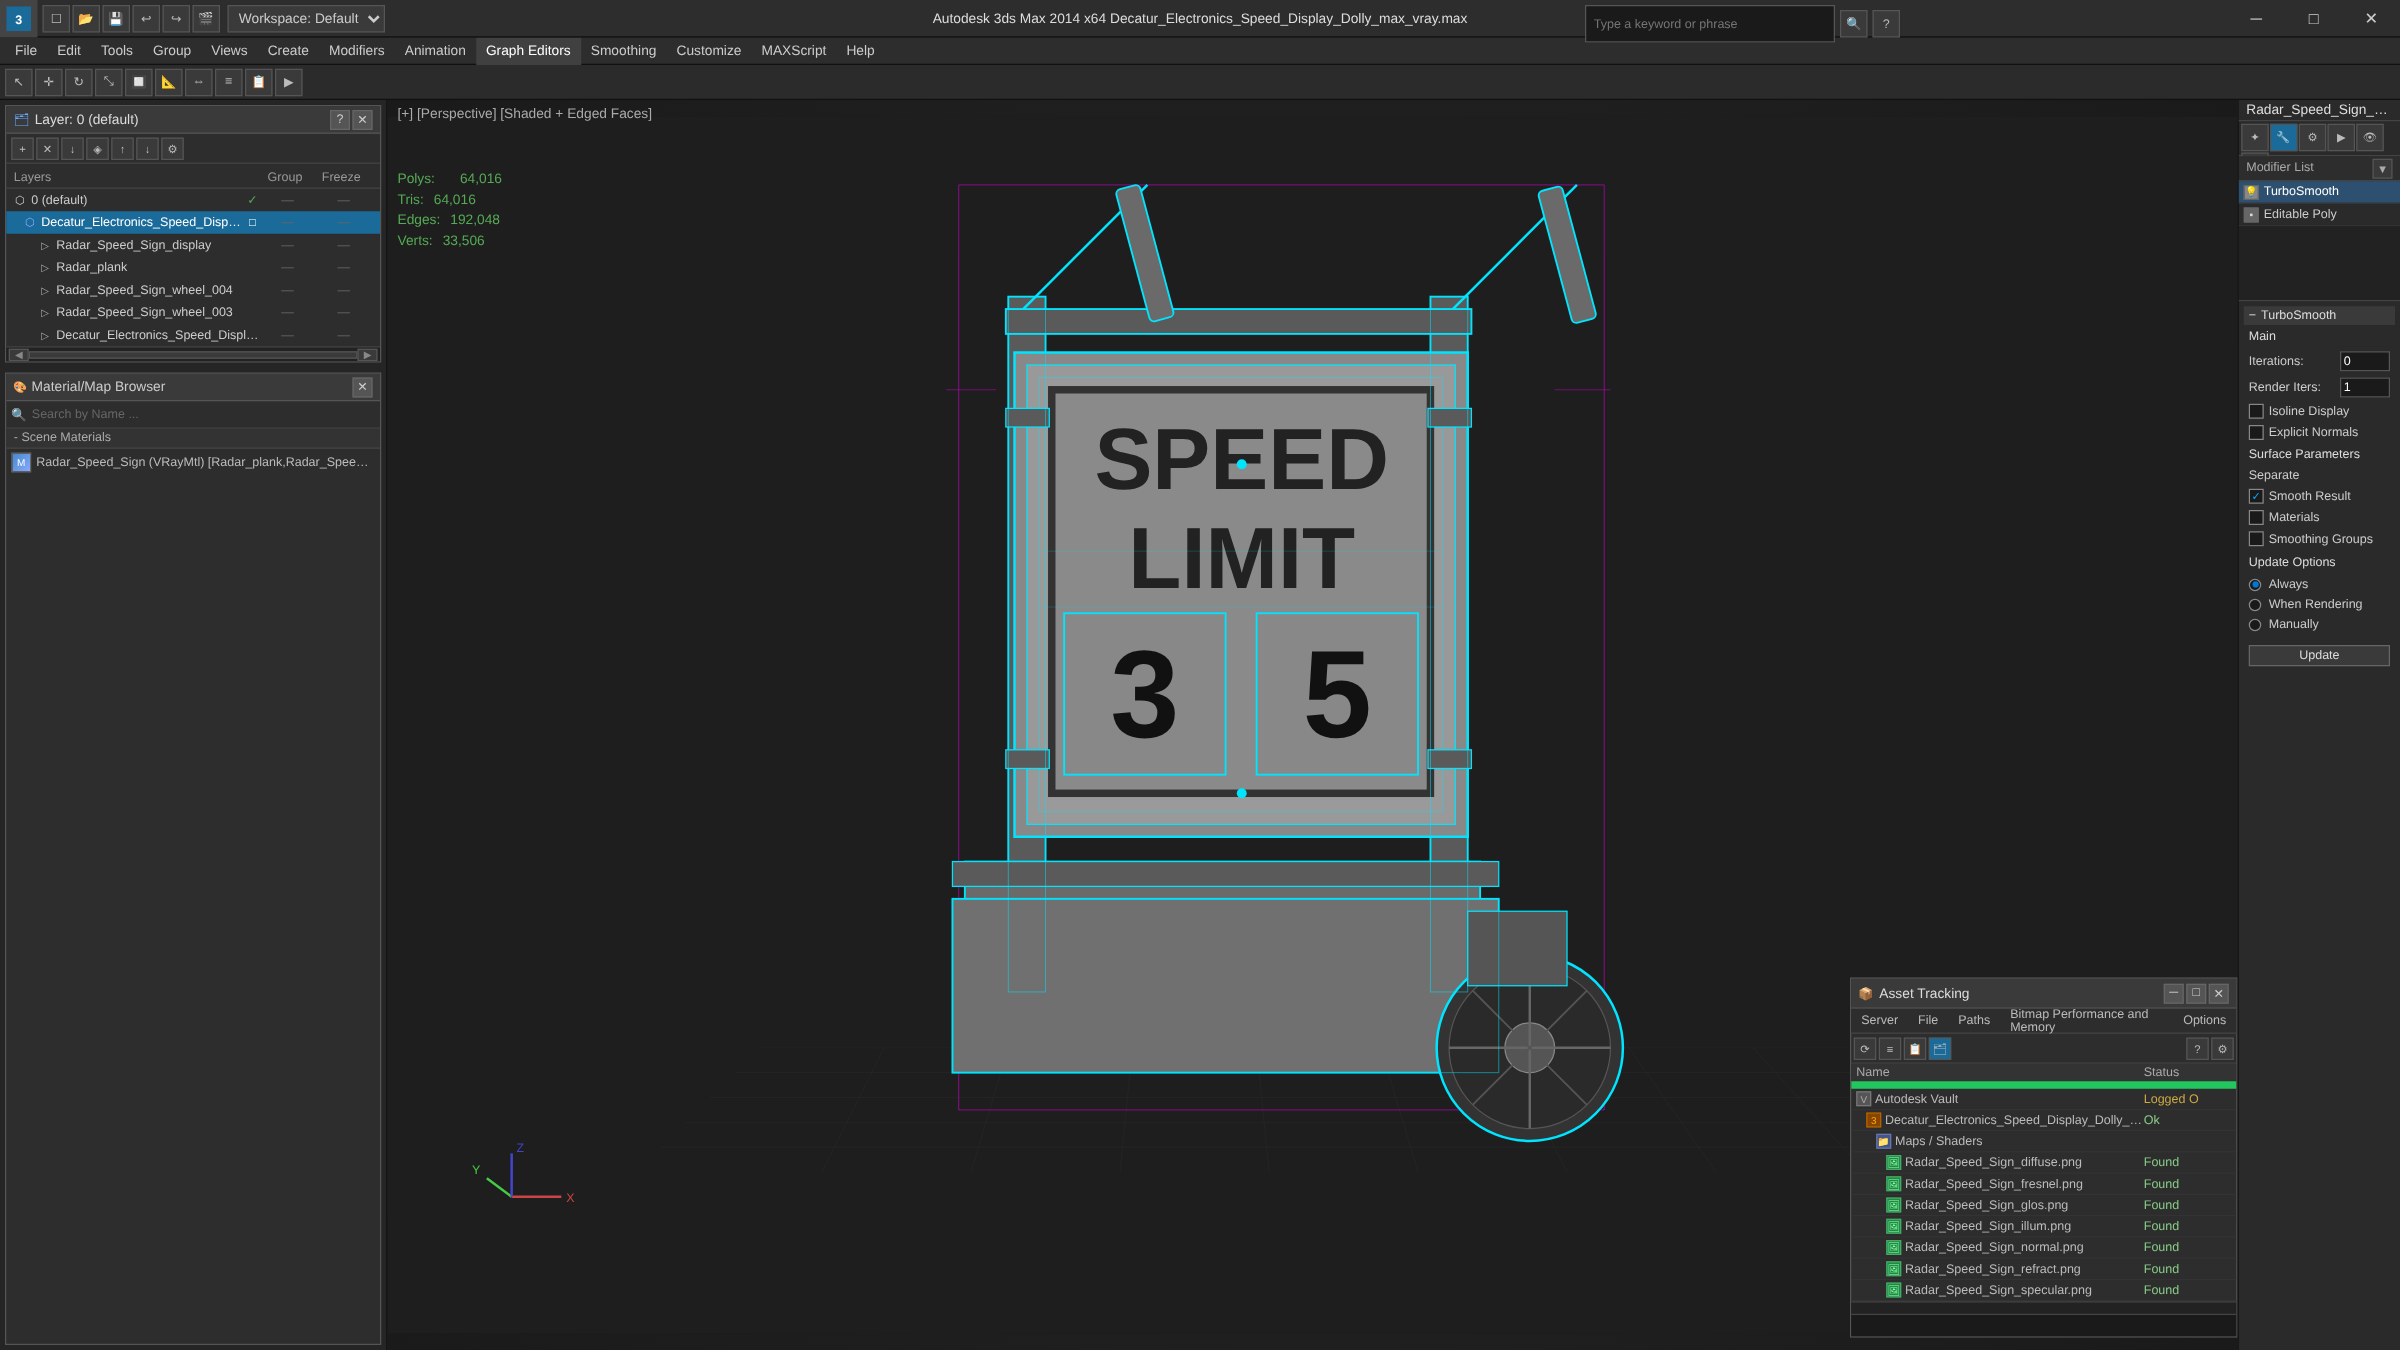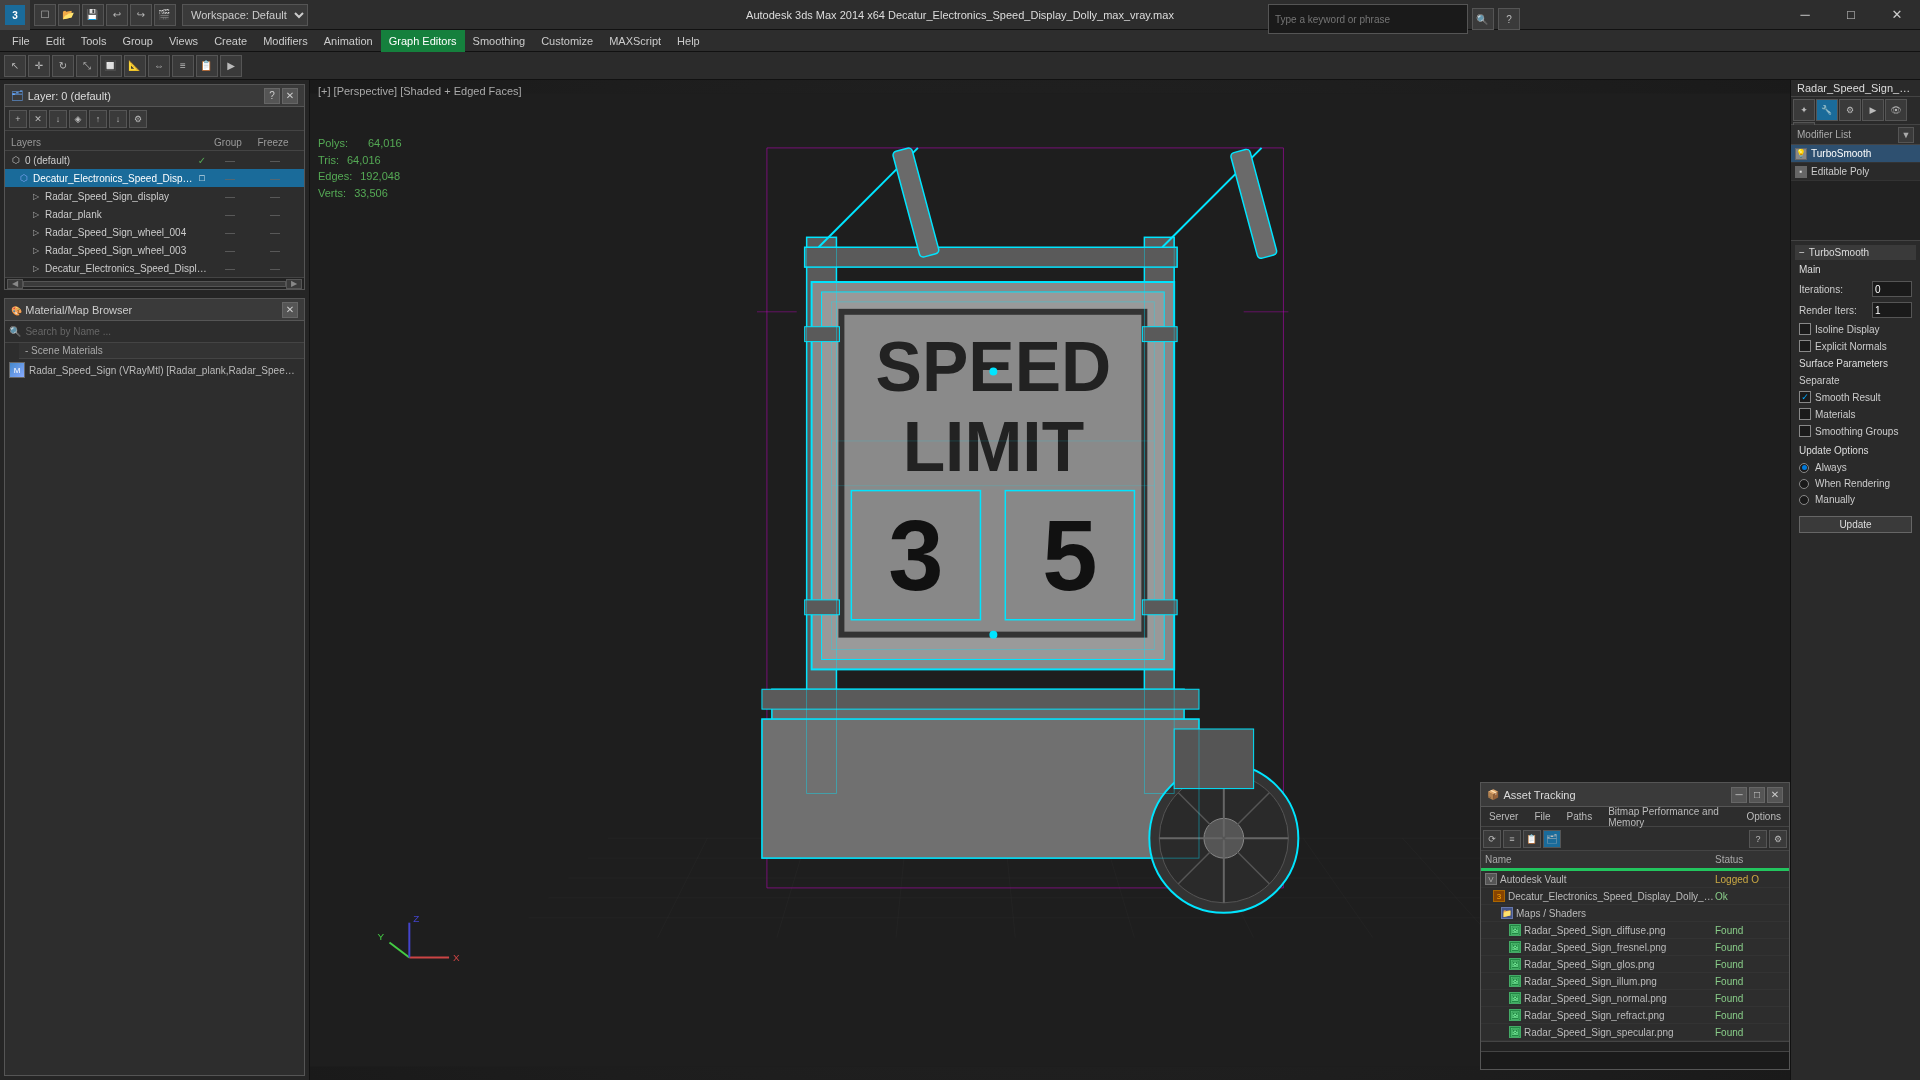--- a/index.html
+++ b/index.html
@@ -86,21 +86,21 @@
       gap: 0;
     }
     .menu-item {
       padding: 2px 8px;
       cursor: pointer;
       color: #ccc;
       font-size: 11px;
       height: 22px;
       display: flex; align-items: center;
     }
-    .menu-item.active { background: #15803d; color: #fff; }
+    .menu-item.active { background: #404040; color: #fff; }
 
     
     #toolbar2 {
       height: 28px;
       background: #2b2b2b;
       display: flex;
       align-items: center;
       border-bottom: 1px solid #111;
       padding: 0 4px;
       gap: 2px;
@@ -273,21 +273,20 @@
       height: 22px;
       font-size: 10px;
       color: #888;
     }
     .scene-materials-header {
       padding: 2px 6px;
       font-size: 10px;
       color: #aaa;
       border-bottom: 1px solid #444;
       background: #333;
-      margin-left: 14px;
     }
     .material-item {
       display: flex;
       align-items: center;
       padding: 2px 4px;
       height: 22px;
       font-size: 10px;
       color: #bbb;
       overflow: hidden;
     }
@@ -482,21 +481,21 @@
       display: flex;
       align-items: center;
       padding: 2px;
       gap: 2px;
       border-bottom: 1px solid #444;
       height: 24px;
     }
     #asset-tracking .at-table-header {
       display: flex;
       background: #333;
-      border-bottom: 3px solid #22c55e;
+      border-bottom: 6px solid #22c55e;
       height: 20px;
       align-items: center;
       padding: 0 4px;
       font-size: 10px;
       color: #aaa;
       justify-content: space-between;
     }
     .at-name-col { flex: 1; }
     .at-status-col { width: 70px; text-align: left; }
     .at-row {

